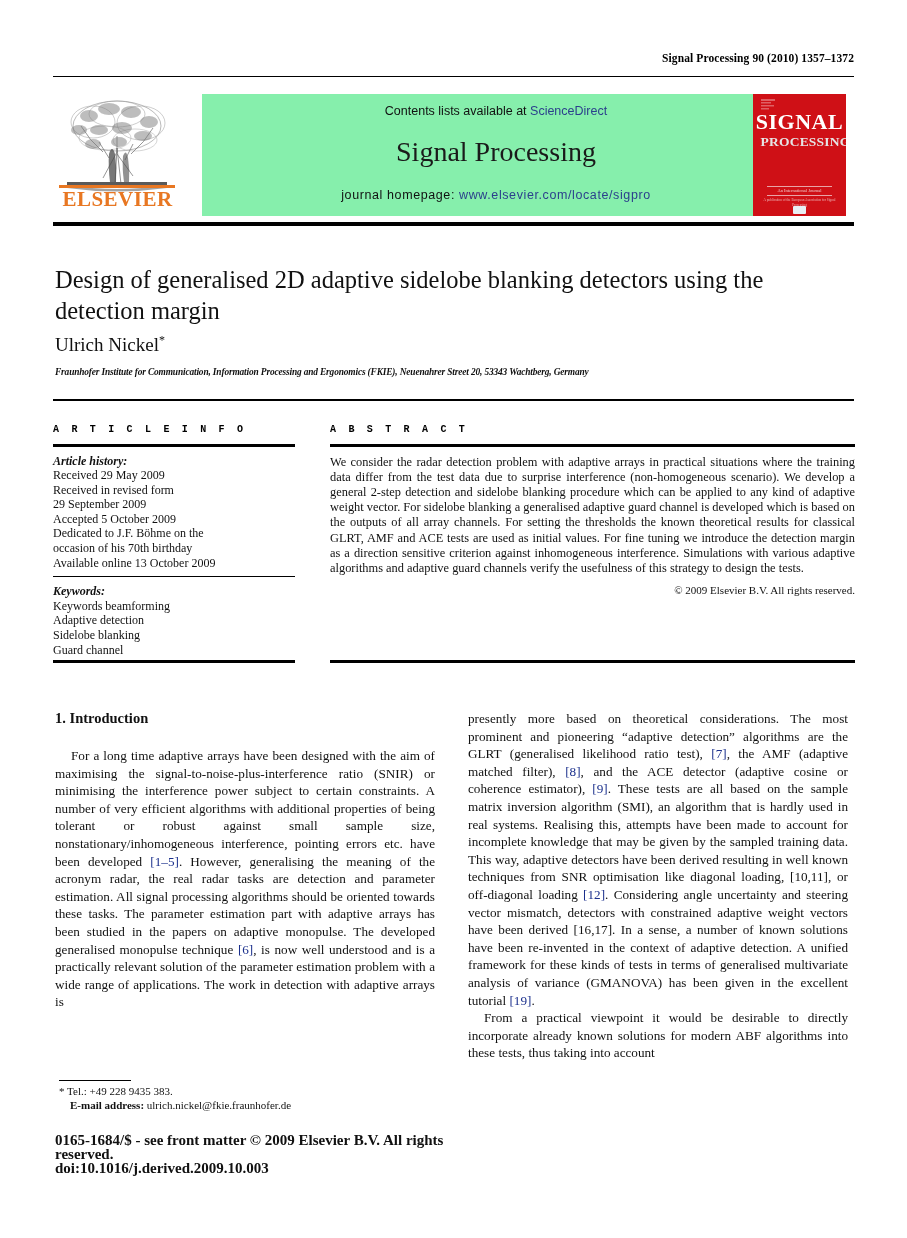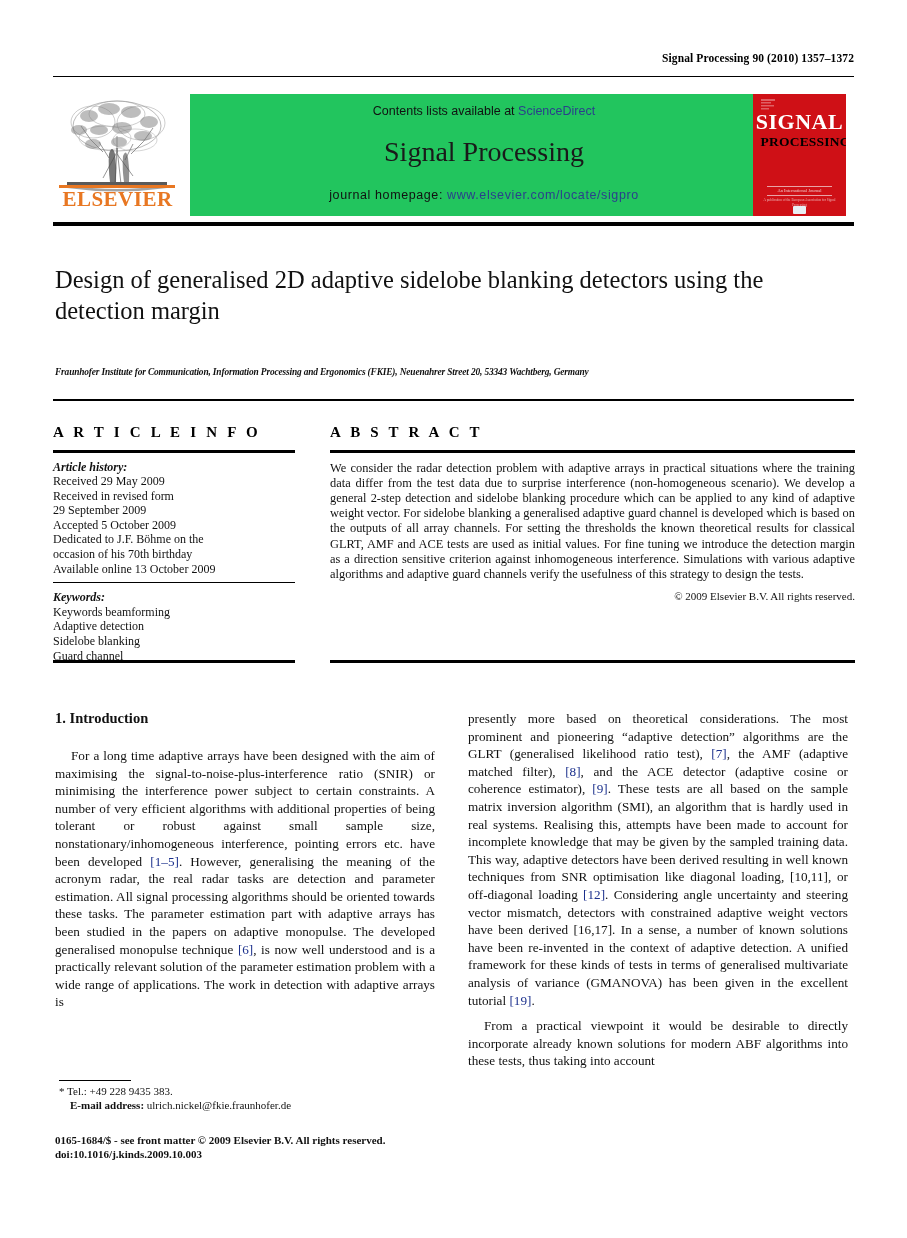--- a/index.html
+++ b/index.html
@@ -71,23 +71,23 @@
   }
   .elsevier-band {
     position: absolute;
     left: 6px; bottom: 28px;
     width: 116px; height: 3px;
     background: #E87722;
   }
 
   .contents-band {
     position: absolute;
-    left: 137px; top: 0;
+    left: 149px; top: 0;
     width: 588px; height: 122px;
-    background: #22c55e;
+    background: #86efac;
   }
   .contents-line {
     position: absolute;
     left: 0; top: 10px;
     width: 588px;
     text-align: center;
     font-family: "Liberation Sans", sans-serif;
     font-size: 12.5px;
     color: #111;
   }
@@ -142,21 +142,21 @@
     font-weight: bold;
     font-size: 22px;
     letter-spacing: .5px;
     line-height: 20px;
   }
   .cover-processing {
     position: absolute;
     left: 0; top: 40px;
     width: 105px;
     text-align: center;
-    color: #000000;
+    color: #e5e5e5;
     font-family: "Liberation Serif", serif;
     font-weight: bold;
     font-size: 13.5px;
     letter-spacing: .2px;
   }
   .cover-sub {
     position: absolute;
     left: 14px; top: 92px;
     width: 65px;
     text-align: center;
@@ -238,23 +238,23 @@
     position: absolute;
     left: 53px; top: 424px;
     width: 242px;
   }
   .abs-col {
     position: absolute;
     left: 330px; top: 424px;
     width: 525px;
   }
   .sec-label {
-    font-family: Liberation Serif, serif;
-    font-weight: bold;
-    font-size: 15px;
+    font-family: Liberation Mono, monospace;
+    font-weight: bold;
+    font-size: 10px;
     letter-spacing: 3.2px;
     color: #000;
   }
   .sec-rule {
     height: 2.5px;
     background: #000;
     margin-top: 9px;
   }
   .info-body {
     margin-top: 7px;
@@ -321,21 +321,21 @@
   p.body {
     margin: 0;
     font-family: "Liberation Serif", serif;
     font-size: 13.2px;
     line-height: 17.6px;
     text-align: justify;
     text-indent: 16px;
     color: #111;
     hyphens: none;
   }
-  p.body + p.body { margin-top: 8px; }
+  p.body + p.body { margin-top: 0; }
   .ref {
     color: #1a2f8c;
   }
 
   
   .foot-rule {
     position: absolute;
     left: 59px; top: 1080px;
     width: 72px; height: 1px;
     background: #000;
@@ -349,21 +349,21 @@
     line-height: 14px;
     color: #111;
   }
   .footnote .ind { padding-left: 11px; }
   .footnote .em { font-weight: bold; }
   .colophon {
     position: absolute;
     left: 55px; top: 1133px;
     width: 400px;
     font-family: "Liberation Serif", serif;
-    font-size: 11px;
+    font-size: 15px;
     line-height: 14px;
     font-weight: bold;
     color: #111;
   }
 </style>
 </head>
 <body>
 
 <div class="page">
 
@@ -431,20 +431,21 @@
       <div class="cover-processing">PROCESSING</div>
       <div class="cover-sub">An International Journal</div>
       <div class="cover-sub2">A publication of the European Association for Signal Processing</div>
       <div class="cover-logo"></div>
     </div>
   </div>
 
   <div class="rule-masthead"></div>
 
   <div class="title">Design of generalised 2D adaptive sidelobe blanking detectors using the detection margin</div>
+  <div class="author"><span>Ulrich Nickel</span><sup>*</sup></div>
   <div class="affil">Fraunhofer Institute for Communication, Information Processing and Ergonomics (FKIE), Neuenahrer Street 20, 53343 Wachtberg, Germany</div>
   <div class="rule-title"></div>
 
   <div class="info-col">
     <div class="sec-label">A R T I C L E   I N F O</div>
     <div class="sec-rule"></div>
     <div class="info-body">
       <div class="lbl">Article history:</div>
       <div>Received 29 May 2009</div>
       <div>Received in revised form</div>
@@ -485,16 +486,16 @@
   </div>
 
   <div class="foot-rule"></div>
   <div class="footnote">
     <div><span>*</span><span> Tel.: +49 228 9435 383.</span></div>
     <div class="ind"><span class="em">E-mail address:</span><span> ulrich.nickel@fkie.fraunhofer.de</span></div>
   </div>
 
   <div class="colophon">
     <div>0165-1684/$ - see front matter © 2009 Elsevier B.V. All rights reserved.</div>
-    <div>doi:10.1016/j.kinds.2009.10.003</div>
+    <div>doi:10.1016/j.derived.2009.10.003</div>
   </div>
 
 </div>
 
 </body></html>

